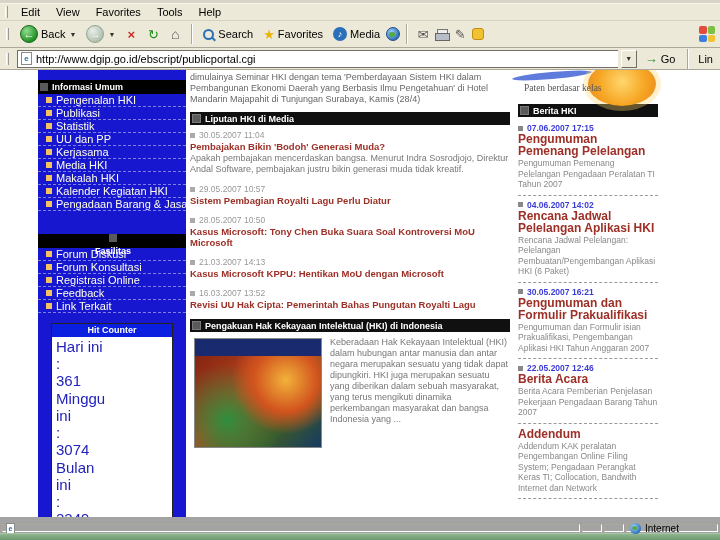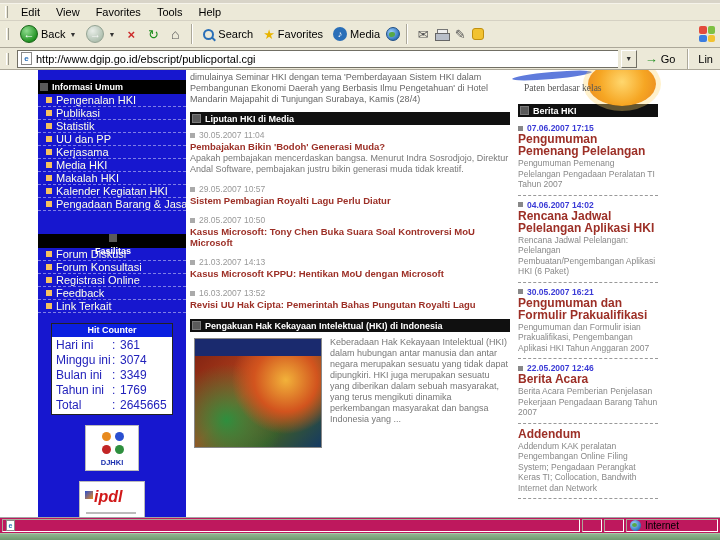--- a/index.html
+++ b/index.html
@@ -70,21 +70,21 @@
   .sb-h { height:14px; display:flex; align-items:center; gap:4px; background:#000; color:#fff;
           font-size:9px; font-weight:bold; padding-left:2px; }
   .sb-h .sq { width:8px; height:8px; background:#5a5a5a; flex:none; }
   .sb-h.second { margin-top:23px;flex-direction:column; }
   .sb-i { height:13px; line-height:12px; font-size:11px; color:#ffffe8; padding-left:8px;
           border-bottom:1px dashed rgba(255,255,255,.45); display:flex; align-items:center; gap:4px;
           white-space:nowrap; overflow:hidden; }
   .sb-i .b { width:6px; height:6px; background:#f6c160; flex:none; }
   .counter { background:#fff; border:1px solid #222; margin:10px 13px 4px; }
   .c-h { background:#0a1fe0; color:#fff; font-size:9px; font-weight:bold; text-align:center; height:13px; line-height:13px; }
-  .c-row { display:flex; font-size:12px; color:#2222bb; padding:1px 4px 0; }
+  .c-row { display:flex; font-size:15px; color:#2222bb; padding:1px 4px 0;flex-direction:column; }
   .c-label { width:56px; flex:none; }
   .c-colon { width:8px; flex:none; }
   .c-colon::before { content:":"; }
   .logo { background:#fff; margin:10px auto 0; position:relative; border:1px solid #bbb; }
   .djhki { width:54px; height:46px; }
   .emblem { position:absolute; left:16px; top:6px; width:22px; height:22px; }
   .emblem i { position:absolute; width:9px; height:9px; border-radius:50%; }
   .emblem i:nth-child(1){left:0; top:0; background:#e88a1e;} .emblem i:nth-child(2){right:0; top:0; background:#2a4fd0;}
   .emblem i:nth-child(3){left:0; bottom:0; background:#c22525;} .emblem i:nth-child(4){right:0; bottom:0; background:#2e8f3e;}
   .djhki-t { position:absolute; bottom:3px; width:100%; text-align:center; font-size:7.5px; font-weight:bold; color:#1a2fae; }
@@ -128,21 +128,21 @@
   .tagline { position:absolute; left:6px; top:13px; font-size:9.5px; color:#555; }
   .bar2 { display:flex; align-items:center; gap:4px; height:13px; background:#101010; color:#fff;
           font-size:9px; font-weight:bold; padding-left:2px; margin:4px 0 2px; }
   .ritem { border-bottom:1px dashed #999; padding:4px 0 5px; }
   .rdate { font-size:8.5px; font-weight:bold; color:#3b3bd6; display:flex; align-items:center; gap:4px; }
   .rdate .b { width:5px; height:5px; background:#888; flex:none; }
   .rtitle { font-size:12px; font-weight:bold; color:#9c2f26; line-height:12px; margin-top:0; cursor:pointer; }
   .rbody { font-size:8.5px; color:#888; line-height:10.5px; margin-top:1px; }
 
   
-  .statusbar { height:16px; display:flex; background:#be185d; border-top:1px solid #a3a3a3; padding:1px 2px; gap:2px; }
+  .statusbar { height:16px; display:flex; background:#a3a3a3; border-top:6px solid #a3a3a3; padding:1px 2px; gap:2px; }
   .seg { border:1px solid; border-color:#aca899 #fff #fff #aca899; display:flex; align-items:center;
          font-size:10px; color:#000; padding:0 3px; gap:4px; }
   .seg.mainseg { flex:1; }
   .seg.s { width:20px; }
   .seg.zone { width:92px; }
   .globe-s { width:11px; height:11px; border-radius:50%; flex:none;
              background:radial-gradient(circle at 35% 35%, #9fd0ff, #2a6fb8 75%); position:relative; }
   .globe-s::after { content:""; position:absolute; left:2px; top:3px; width:5px; height:4px;
                     background:#57a847; border-radius:50%; }
   .taskbar { height:7px; background:linear-gradient(180deg, #8fb58f, #6f9a6f); border-top:1px solid #a9c7a9; }

